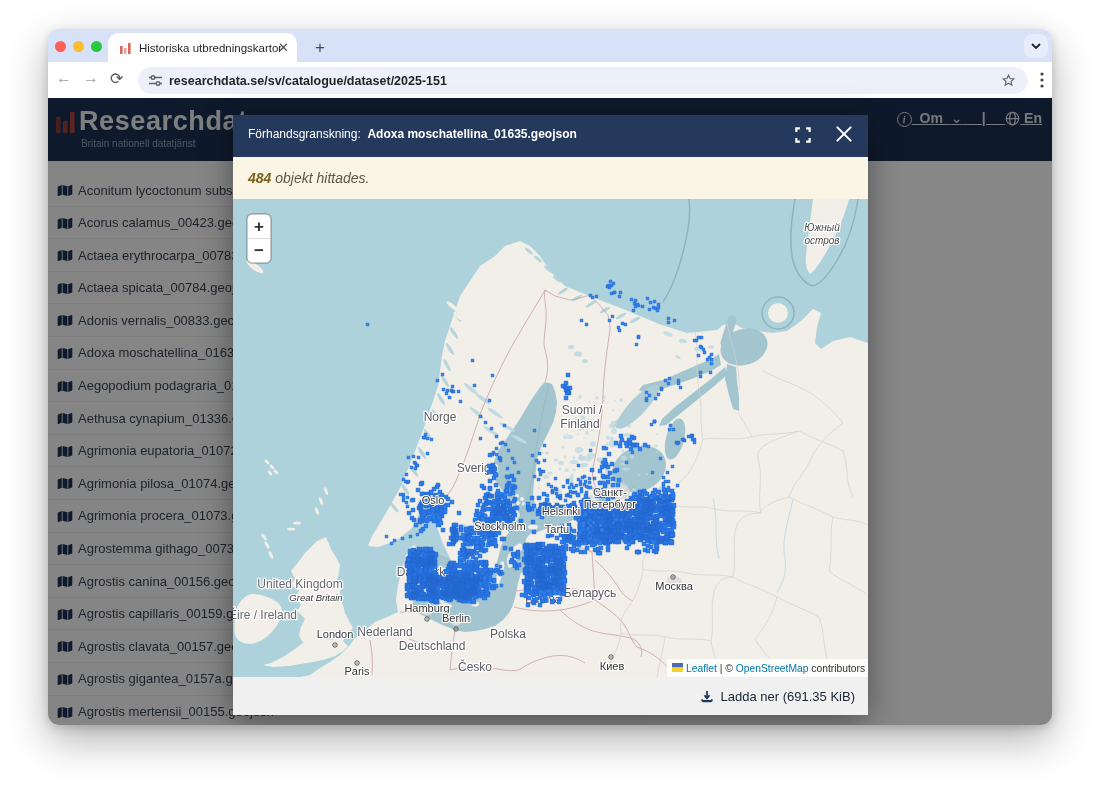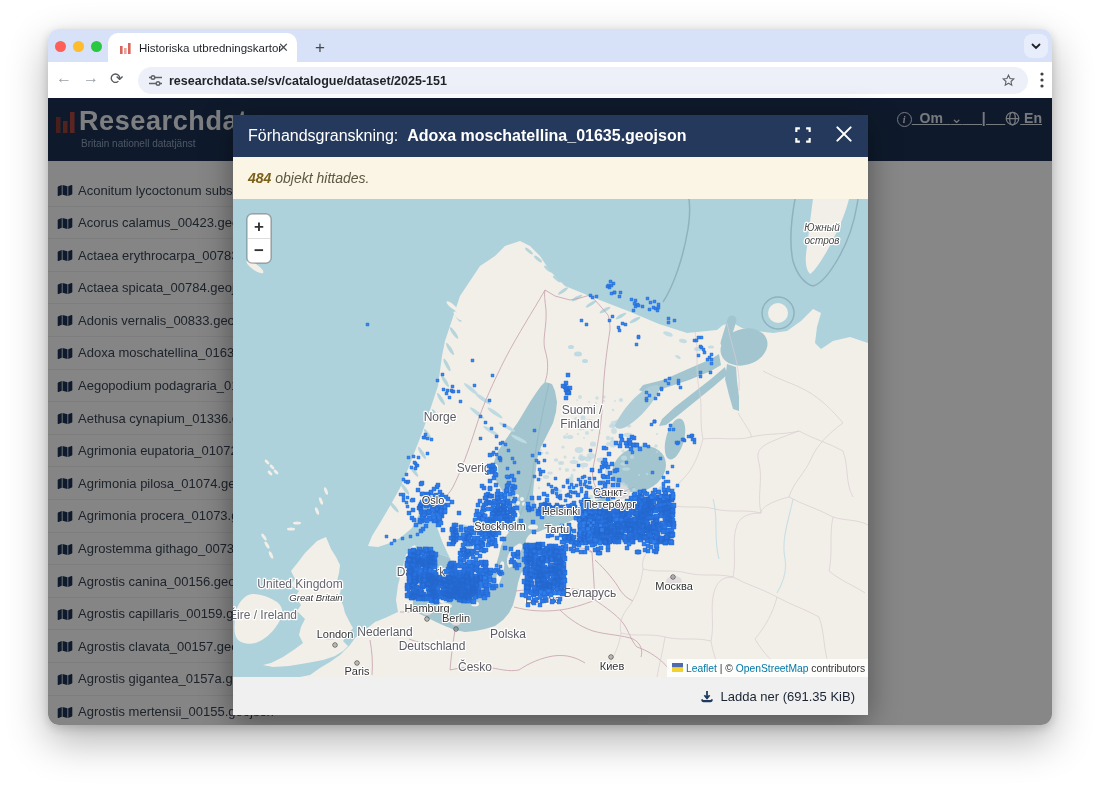--- a/index.html
+++ b/index.html
@@ -20,21 +20,21 @@
 .logo { position:absolute; left:31px; top:8px; color:#eef0f4; font-size:27px; font-weight:bold; letter-spacing:0.6px; }
 .logosub { position:absolute; left:33px; top:40px; color:#93a3bb; font-size:10px; }
 .hright { position:absolute; right:10px; top:12px; color:#dfe4ec; font-size:14px; font-weight:bold;text-decoration:underline; }
 .pgbody { position:absolute; left:0; top:63px; width:600px; height:564px; background:#fcfcfc; padding-top:13px; }
 .row { position:relative; height:32.6px; border-bottom:1px solid #ececec; }
 .ricon { position:absolute; left:9px; top:9px; }
 .rtxt { position:absolute; left:30px; top:8.5px; font-size:13px; color:#3a4553; white-space:nowrap; }
 .backdrop { position:absolute; left:0; top:0; width:100%; height:100%; background:rgba(0,0,0,0.47); }
 .modal { position:absolute; left:185px; top:17px; width:635px; height:600px; background:#ffffff; box-shadow:0 6px 30px rgba(0,0,0,0.4); }
 .mhead { position:relative; height:42px; background:#24395c; color:#ffffff; }
-.mtitle { position:absolute; left:15px; top:12px; font-size:16px;text-align:center; }
+.mtitle { position:absolute; left:15px; top:12px; font-size:12px;text-align:center; }
 .micons { position:absolute; right:15px; top:10px; }
 .mbar { position:relative; height:42px; background:#faf5e4; }
 .mbar span { position:absolute; left:15px; top:13px; font-style:italic; font-size:14px; color:#5c5744; }
 .mmap { position:relative; height:478px; background:#b0d2dc; overflow:hidden; }
 .mfoot { position:relative; height:38px; background:#f0f0f0; }
 .dl { position:absolute; right:13px; top:12px; font-size:13px; color:#1a2433; }
 </style></head>
 <body>
 <div class="window">
   <div class="tabstrip">

